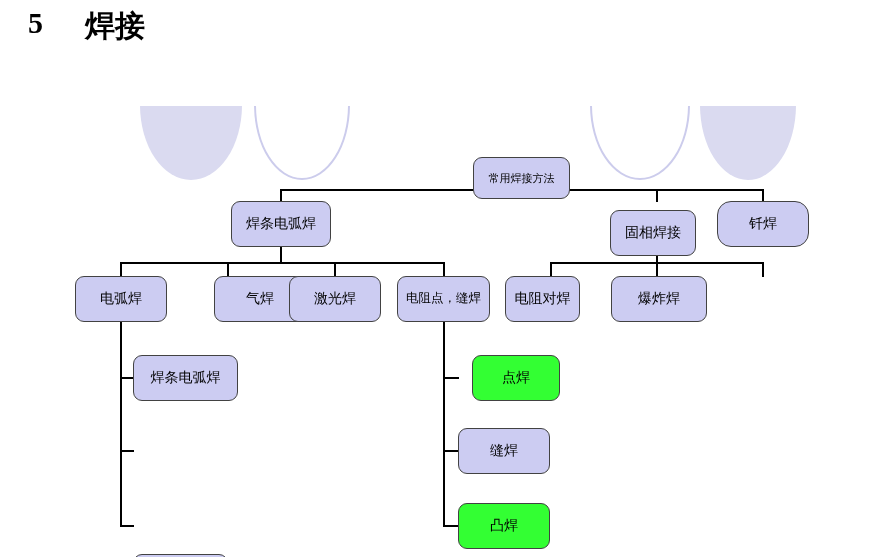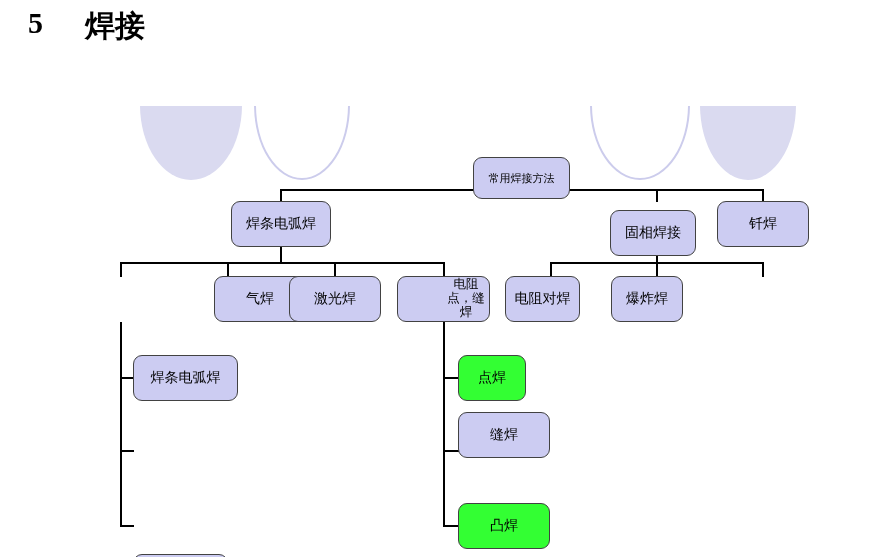--- a/index.html
+++ b/index.html
@@ -96,29 +96,30 @@
 
   <div class="line" style="left:443px;top:322px;width:2px;height:205px;"></div>
   <div class="line" style="left:443px;top:377px;width:16px;height:2px;"></div>
   <div class="line" style="left:443px;top:450px;width:16px;height:2px;"></div>
   <div class="line" style="left:443px;top:525px;width:16px;height:2px;"></div>
 
   <div class="node root-size" style="left:473px;top:133px;width:97px;height:42px;">常用焊接方法</div>
 
   <div class="node" style="left:231px;top:201px;width:100px;height:46px;">焊条电弧焊</div>
   <div class="node" style="left:610px;top:201px;width:86px;height:46px;margin-top:9px;">固相焊接</div>
-  <div class="node" style="left:717px;top:201px;width:92px;height:46px;">钎焊</div>
+  <div class="node" style="left:717px;top:201px;width:92px;height:46px;border-radius:14px;">钎焊</div>
 
+  <div class="node" style="left:75px;top:276px;width:92px;height:46px;">电弧焊</div>
   <div class="node" style="left:182px;top:276px;width:92px;height:46px;margin-left:32px;">气焊</div>
   <div class="node" style="left:289px;top:276px;width:92px;height:46px;">激光焊</div>
-  <div class="node small-text" style="left:397px;top:276px;width:93px;height:46px;padding-left:47px;">电阻点，缝焊</div>
+  <div class="node small-text" style="left:397px;top:276px;width:93px;height:46px;">电阻点，缝焊</div>
   <div class="node" style="left:505px;top:276px;width:75px;height:46px;">电阻对焊</div>
-  <div class="node" style="left:611px;top:276px;width:72px;height:46px;">爆炸焊</div>
+  <div class="node" style="left:611px;top:276px;width:96px;height:46px;">爆炸焊</div>
 
   <div class="node" style="left:133px;top:355px;width:105px;height:46px;">焊条电弧焊</div>
 
-  <div class="node green" style="left:458px;top:355px;width:68px;height:46px;">点焊</div>
-  <div class="node" style="left:458px;top:412px;width:92px;height:46px;">缝焊</div>
+  <div class="node green" style="left:472px;top:355px;width:88px;height:46px;">点焊</div>
+  <div class="node" style="left:458px;top:428px;width:92px;height:46px;">缝焊</div>
   <div class="node green" style="left:458px;top:503px;width:92px;height:46px;">凸焊</div>
 
   <div class="partial" style="left:133px;top:554px;width:95px;height:10px;"></div>
 
 </div>
 
 </body></html>

